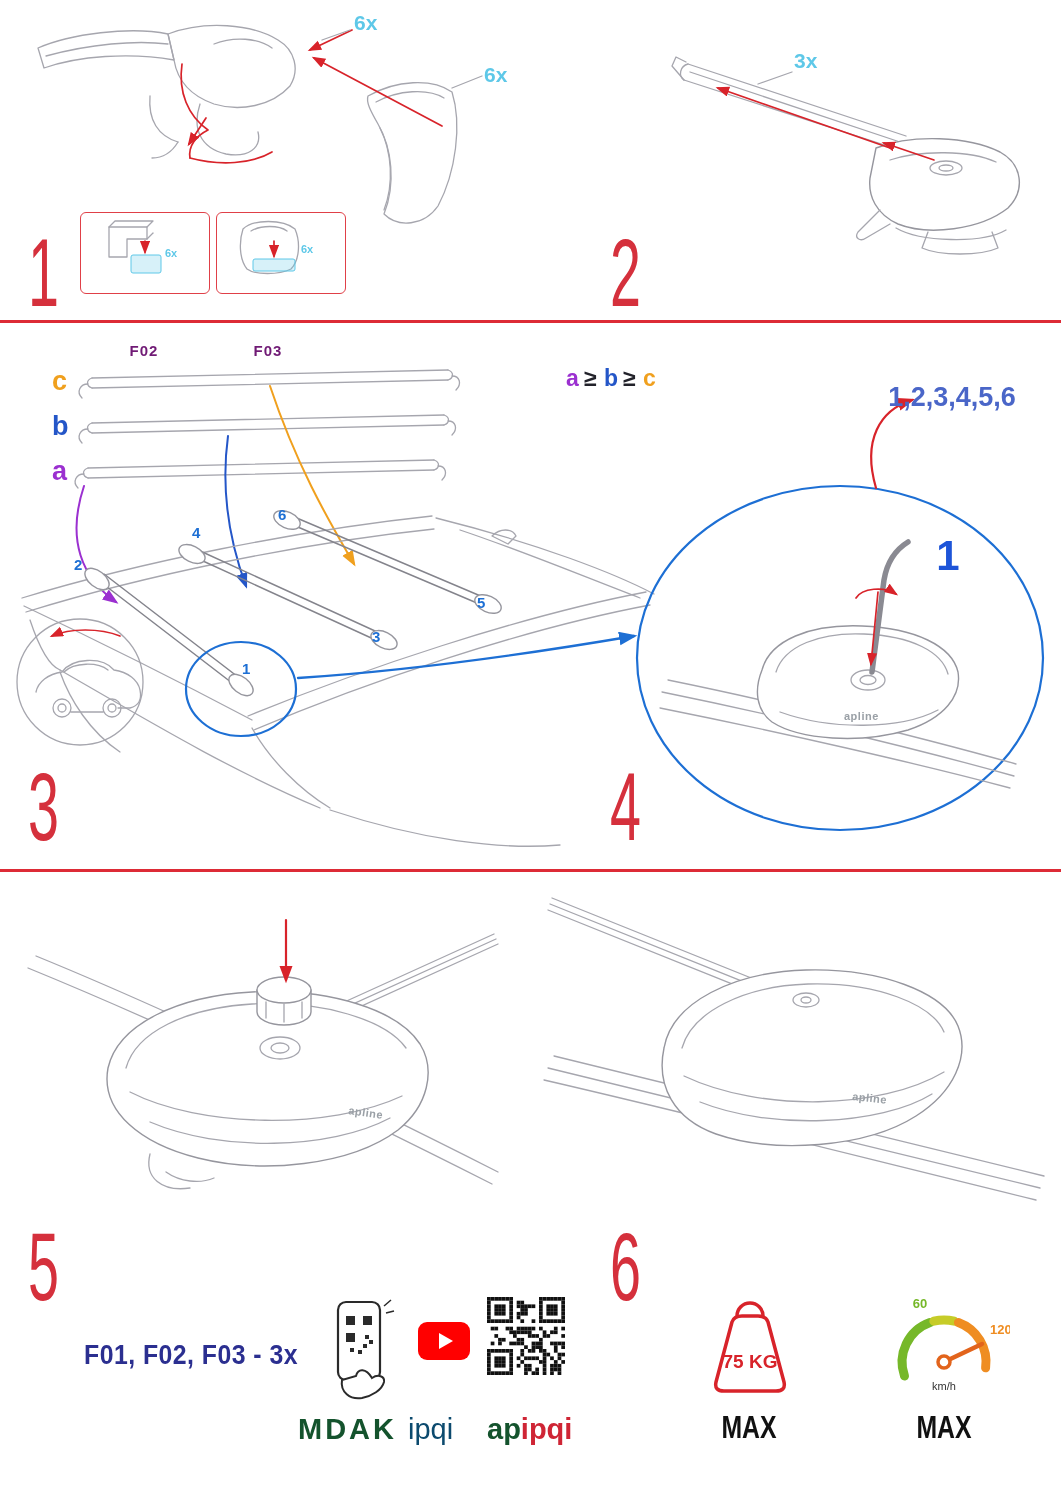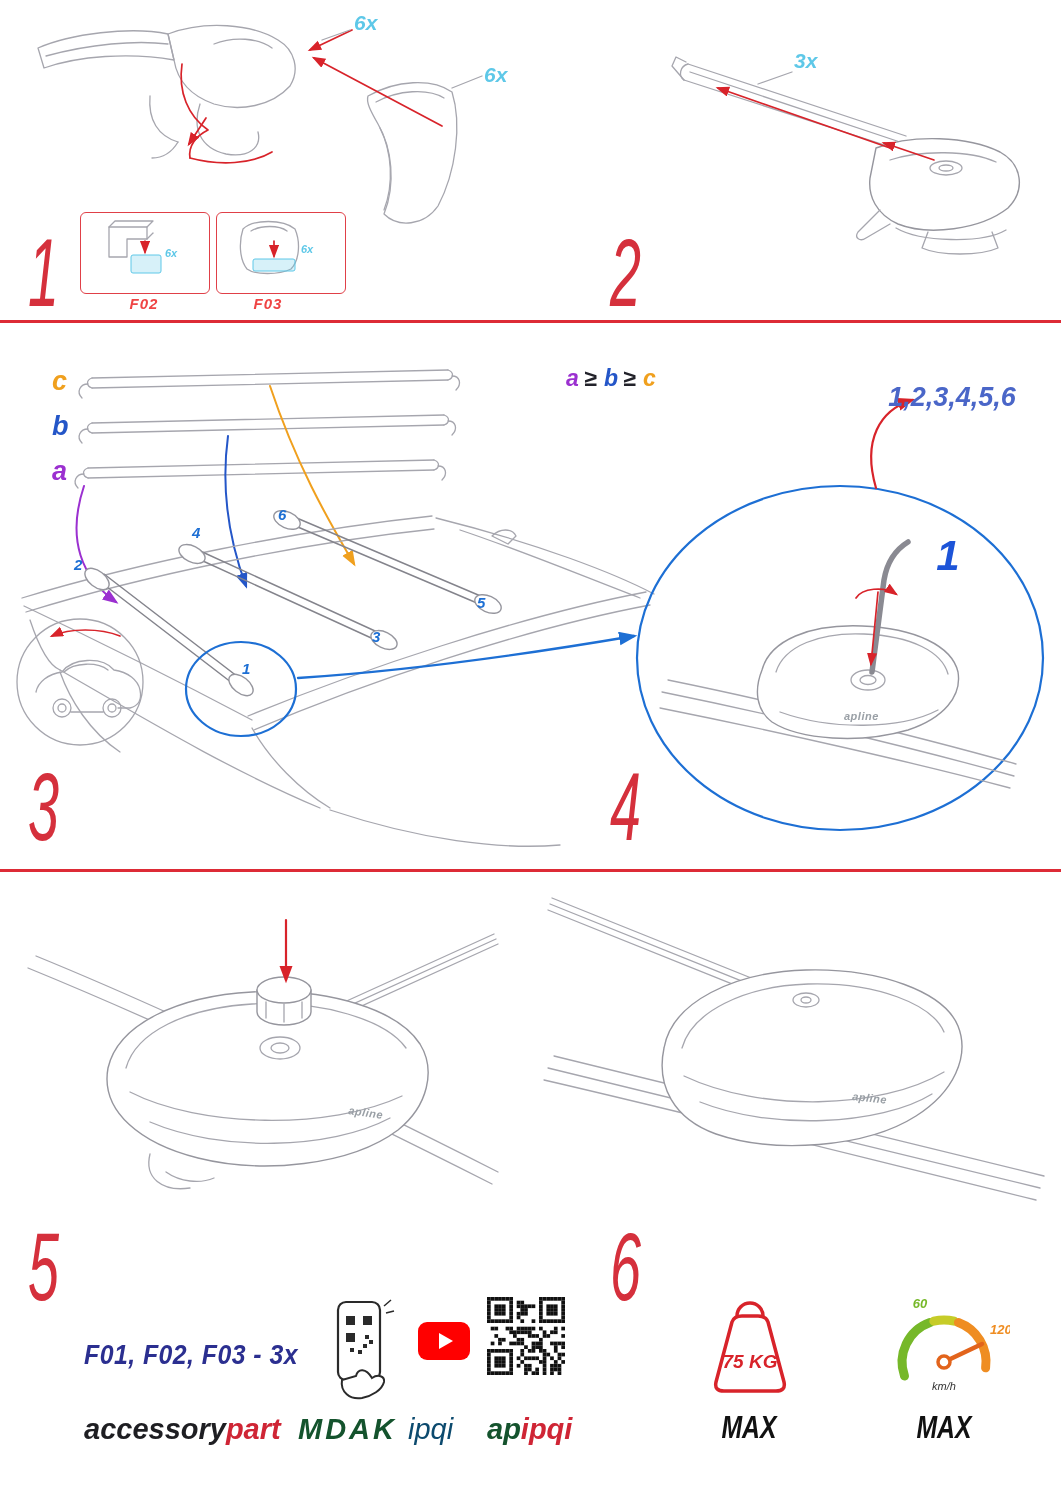--- a/index.html
+++ b/index.html
@@ -1,38 +1,38 @@
 <!DOCTYPE html>
 <html><head>
 <meta charset="utf-8">
 <style>
   html,body{margin:0;padding:0;background:#fff;}
   .page{position:relative;width:1061px;height:1500px;background:#fff;overflow:hidden;
-        font-family:"Liberation Sans","DejaVu Sans",sans-serif;font-style:italic;}
+        font-family:"Liberation Sans","DejaVu Sans",sans-serif;}
   .abs{position:absolute;}
   svg text{font-family:"Liberation Sans","DejaVu Sans",sans-serif;}
   .ln{stroke:#a6a6ae;fill:none;stroke-width:1.3;stroke-linecap:round;stroke-linejoin:round;}
   .lnf{stroke:#96969e;fill:#ffffff;stroke-width:1.4;stroke-linecap:round;stroke-linejoin:round;}
   .ln2{stroke:#84848c;fill:none;stroke-width:1.5;stroke-linecap:round;stroke-linejoin:round;}
   .redln{stroke:#d8232a;fill:none;stroke-width:1.7;stroke-linecap:round;stroke-linejoin:round;}
   .redln2{stroke:#d8232a;fill:none;stroke-width:2.2;stroke-linecap:round;}
   .blueln{stroke:#1d6fd4;fill:none;stroke-width:2.3;stroke-linecap:round;}
   .purln{stroke:#9b30d0;fill:none;stroke-width:2;stroke-linecap:round;}
   .bluln{stroke:#2456c8;fill:none;stroke-width:2;stroke-linecap:round;}
   .orgln{stroke:#f0a01e;fill:none;stroke-width:2;stroke-linecap:round;}
   .cyan-label{fill:#5ec8e8;font-size:21px;font-weight:600;}
   .cyan-label-sm{fill:#5ec8e8;font-size:11px;font-weight:700;}
   .blue-num{fill:#1d6fd4;font-size:15px;font-weight:700;}
   .bar-letter{font-size:27px;font-weight:700;}
   .rule-char{font-size:23px;font-weight:700;}
   .foot-logo{fill:#9aa0a6;font-size:11px;font-weight:700;letter-spacing:.5px;}
   .step-num{position:absolute;color:#d5303c;font-size:96px;line-height:.86;font-weight:400;
             transform:scaleX(.58);transform-origin:left top;}
   .part-box{position:absolute;border:1.6px solid #e04048;border-radius:6px;background:#fff;}
-  .box-label{position:absolute;color:#ef4444;font-size:15px;font-weight:700;letter-spacing:1px;text-align:center;}
+  .box-label{position:absolute;color:#701a75;font-size:15px;font-weight:700;letter-spacing:1px;text-align:center;margin-top:47px;}
   .divider{position:absolute;left:0;width:1061px;height:3px;background:#dd2b36;}
   .parts-line{position:absolute;color:#2b2f90;font-size:27px;font-weight:700;letter-spacing:.5px;
               transform:scaleX(.92);transform-origin:left top;}
   .brand{position:absolute;font-size:29px;top:1413px;white-space:nowrap;}
   .b-dark{color:#1e1e22;font-weight:700;}
   .b-red{color:#cf2535;font-weight:700;}
   .b-gray{color:#0c4a6e;font-weight:500;}
   .b-mdak{color:#14532d;font-weight:700;letter-spacing:3px;}
   .max-label{position:absolute;top:1410px;text-align:center;color:#111;font-size:31px;font-weight:600;
              transform:scaleX(.8);transform-origin:center top;}
@@ -535,21 +535,20 @@
         <rect x="22.3" y="74.3" width="3.71" height="3.71"></rect>
         <rect x="37.1" y="74.3" width="3.71" height="3.71"></rect>
         <rect x="44.6" y="74.3" width="3.71" height="3.71"></rect>
         <rect x="48.3" y="74.3" width="3.71" height="3.71"></rect>
         <rect x="55.7" y="74.3" width="3.71" height="3.71"></rect>
         <rect x="63.1" y="74.3" width="3.71" height="3.71"></rect>
         <rect x="70.6" y="74.3" width="3.71" height="3.71"></rect>
       </g>
   </svg>
 
-  <span class="brand" style="left:84px"><span class="b-dark">accessory</span><span class="b-red">part</span></span>
   <span class="brand b-mdak" style="left:298px">MDAK</span>
   <span class="brand b-gray" style="left:408px">ipqi</span>
   <span class="brand" style="left:487px"><span class="b-mdak" style="letter-spacing:0">ap</span><span class="b-red">ipqi</span></span>
 
   <svg class="abs" style="left:692px;top:1288px" width="115" height="112" viewBox="0 0 115 112">
     <path d="M45,28 A13,13 0 1 1 71,28" fill="none" stroke="#d8232a" stroke-width="3.5" stroke-linecap="round"></path>
     <path d="M40,34 L24,94 Q22,103 32,103 L84,103 Q94,103 92,94 L76,34 Q74,28 66,28 L50,28 Q42,28 40,34 Z" fill="#ffffff" stroke="#d8232a" stroke-width="3.5" stroke-linejoin="round"></path>
     <text x="58" y="80" text-anchor="middle" font-size="19" font-weight="700" fill="#d8232a">75 KG</text>
   </svg>
   <div class="max-label" style="left:690px;width:118px">MAX</div>

